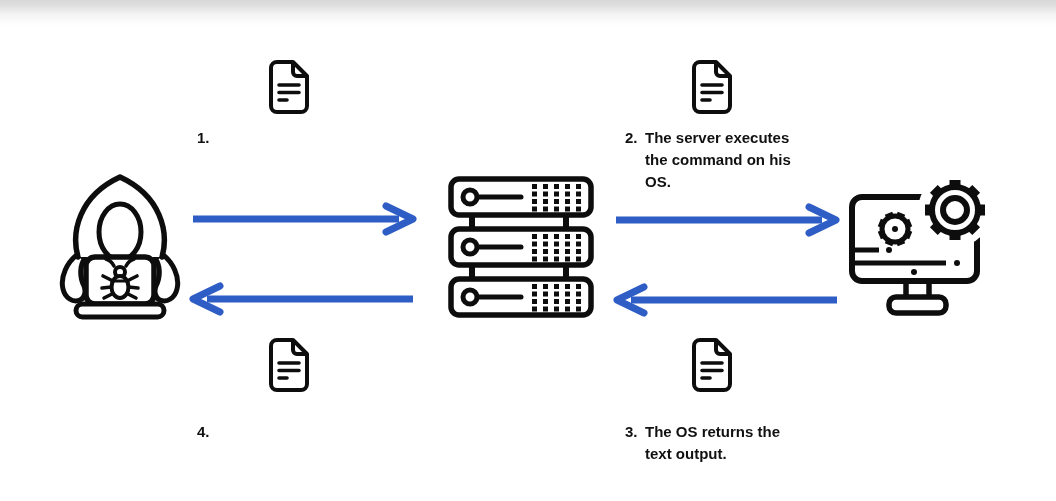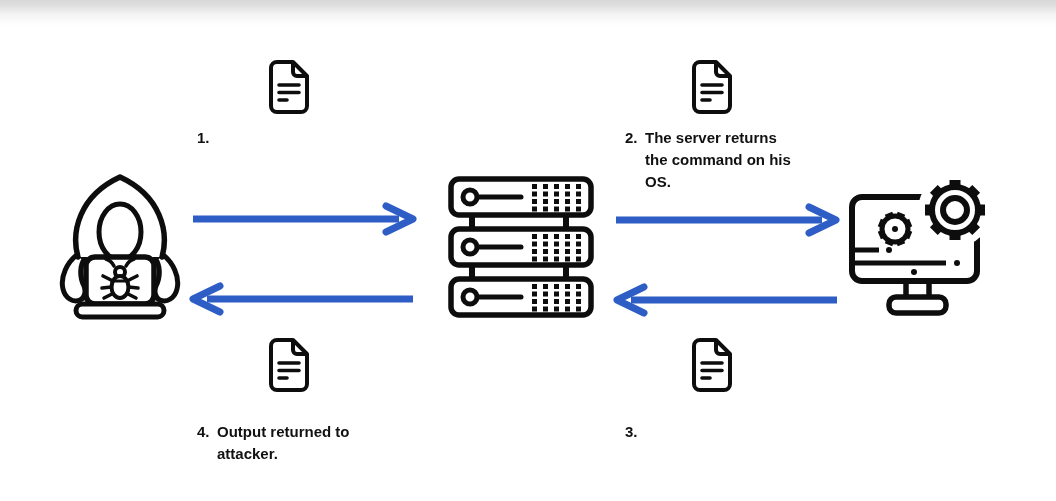--- a/index.html
+++ b/index.html
@@ -60,31 +60,31 @@
       <path d="M25,3 V13 A4,4 0 0 0 29,17 H39" fill="none" stroke="currentColor" stroke-width="4" stroke-linejoin="round"></path>
       <path d="M11,26 H31 M11,33.5 H31 M11,41 H19" fill="none" stroke="currentColor" stroke-width="3.6" stroke-linecap="round"></path>
     </svg>
   </div>
 
   <div class="abs step-label" style="left:197px;top:127px;width:180px;">
     <span class="step-num">1.</span>
   </div>
   <div class="abs step-label" style="left:625px;top:127px;width:180px;">
     <span class="step-num">2.</span>
-    <span class="step-text">The server returns
+    <span class="step-text">The server executes
 the command on his
 OS.</span>
   </div>
   <div class="abs step-label" style="left:625px;top:421px;width:180px;">
     <span class="step-num">3.</span>
+    <span class="step-text">The OS returns the
+text output.</span>
   </div>
   <div class="abs step-label" style="left:197px;top:421px;width:180px;">
     <span class="step-num">4.</span>
-    <span class="step-text">Output returned to
-attacker.</span>
   </div>
 
   <div class="abs icon" style="left:58px;top:170px;">
     <svg width="124" height="152" viewBox="0 0 124 152">
 
       <path d="M20,84 C9,92 2,107 5,119 C7,128 15,133 22,130 C27,128 28,121 26,116 C21,106 22,95 27,88 Z" fill="#fff" stroke="currentColor" stroke-width="5" stroke-linejoin="round"></path>
       <path d="M104,84 C115,92 122,107 119,119 C117,128 109,133 102,130 C97,128 96,121 98,116 C103,106 102,95 97,88 Z" fill="#fff" stroke="currentColor" stroke-width="5" stroke-linejoin="round"></path>
 
       <path d="M20,87 C13,62 21,26 62,7 C103,26 111,62 104,87" fill="#fff" stroke="currentColor" stroke-width="5.5" stroke-linecap="round" stroke-linejoin="round"></path>
 

